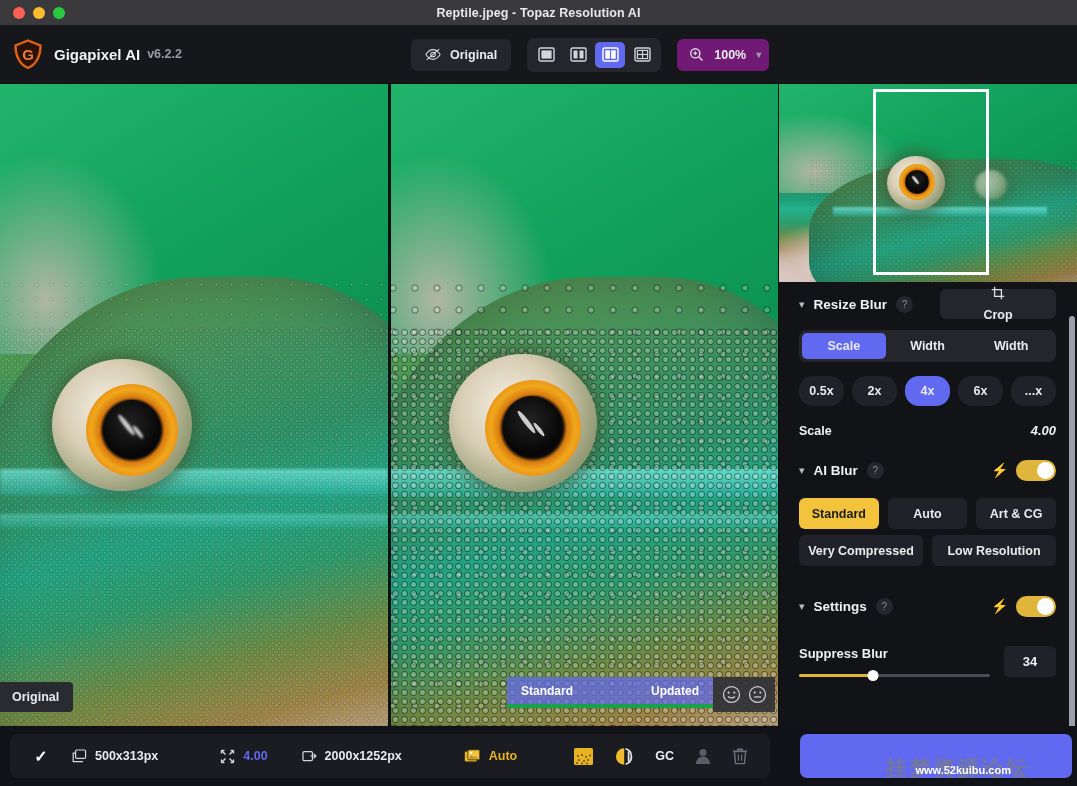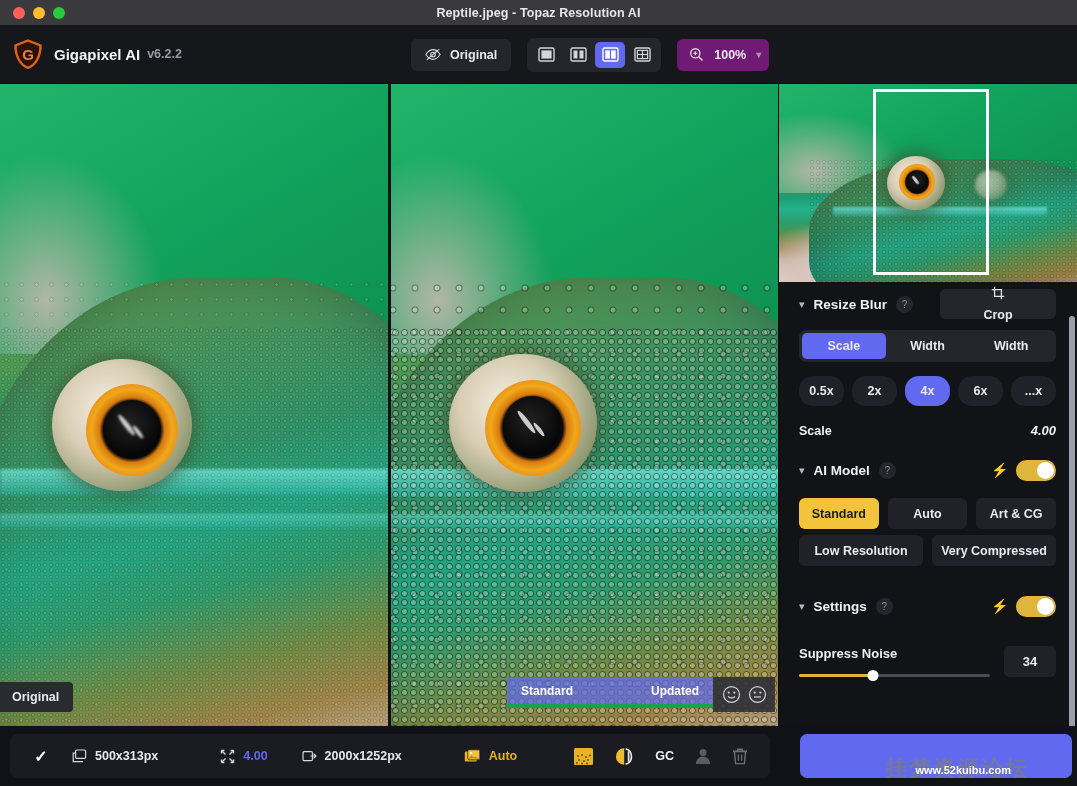--- a/index.html
+++ b/index.html
@@ -536,55 +536,55 @@
           <div class="chip">...x</div>
         </div>
 
         <div class="kvrow">
           <span class="kv-key">Scale</span>
           <span class="kv-val">4.00</span>
         </div>
 
         <div class="sec-head" style="margin-top:10px;">
           <span class="chev">▾</span>
-          <span class="sec-title">AI Model</span>
+          <span class="sec-title">AI Blur</span>
           <span class="qmark">?</span>
           <div class="sec-right">
             <span class="bolt">⚡</span>
             <span class="toggle">
                 <span class="knob"></span>
               </span>
           </div>
         </div>
 
         <div class="modelrow">
           <div class="mbtn active-yellow">Standard</div>
           <div class="mbtn">Auto</div>
           <div class="mbtn">Art &amp; CG</div>
         </div>
         <div class="modelrow">
+          <div class="mbtn">Very Compressed</div>
           <div class="mbtn">Low Resolution</div>
-          <div class="mbtn">Very Compressed</div>
         </div>
 
         <div class="sec-head" style="margin-top:18px;">
           <span class="chev">▾</span>
           <span class="sec-title">Settings</span>
           <span class="qmark">?</span>
           <div class="sec-right">
             <span class="bolt">⚡</span>
             <span class="toggle">
                 <span class="knob"></span>
               </span>
           </div>
         </div>
 
         <div class="slider-block">
           <div class="slider-left">
-            <div class="slider-label">Suppress Noise</div>
+            <div class="slider-label">Suppress Blur</div>
             <div class="track">
               <div class="fill" style="width:39%"></div>
               <div class="thumb" style="left:39%"></div>
             </div>
           </div>
           <div class="numbox">34</div>
         </div>
 
       </div>
 

